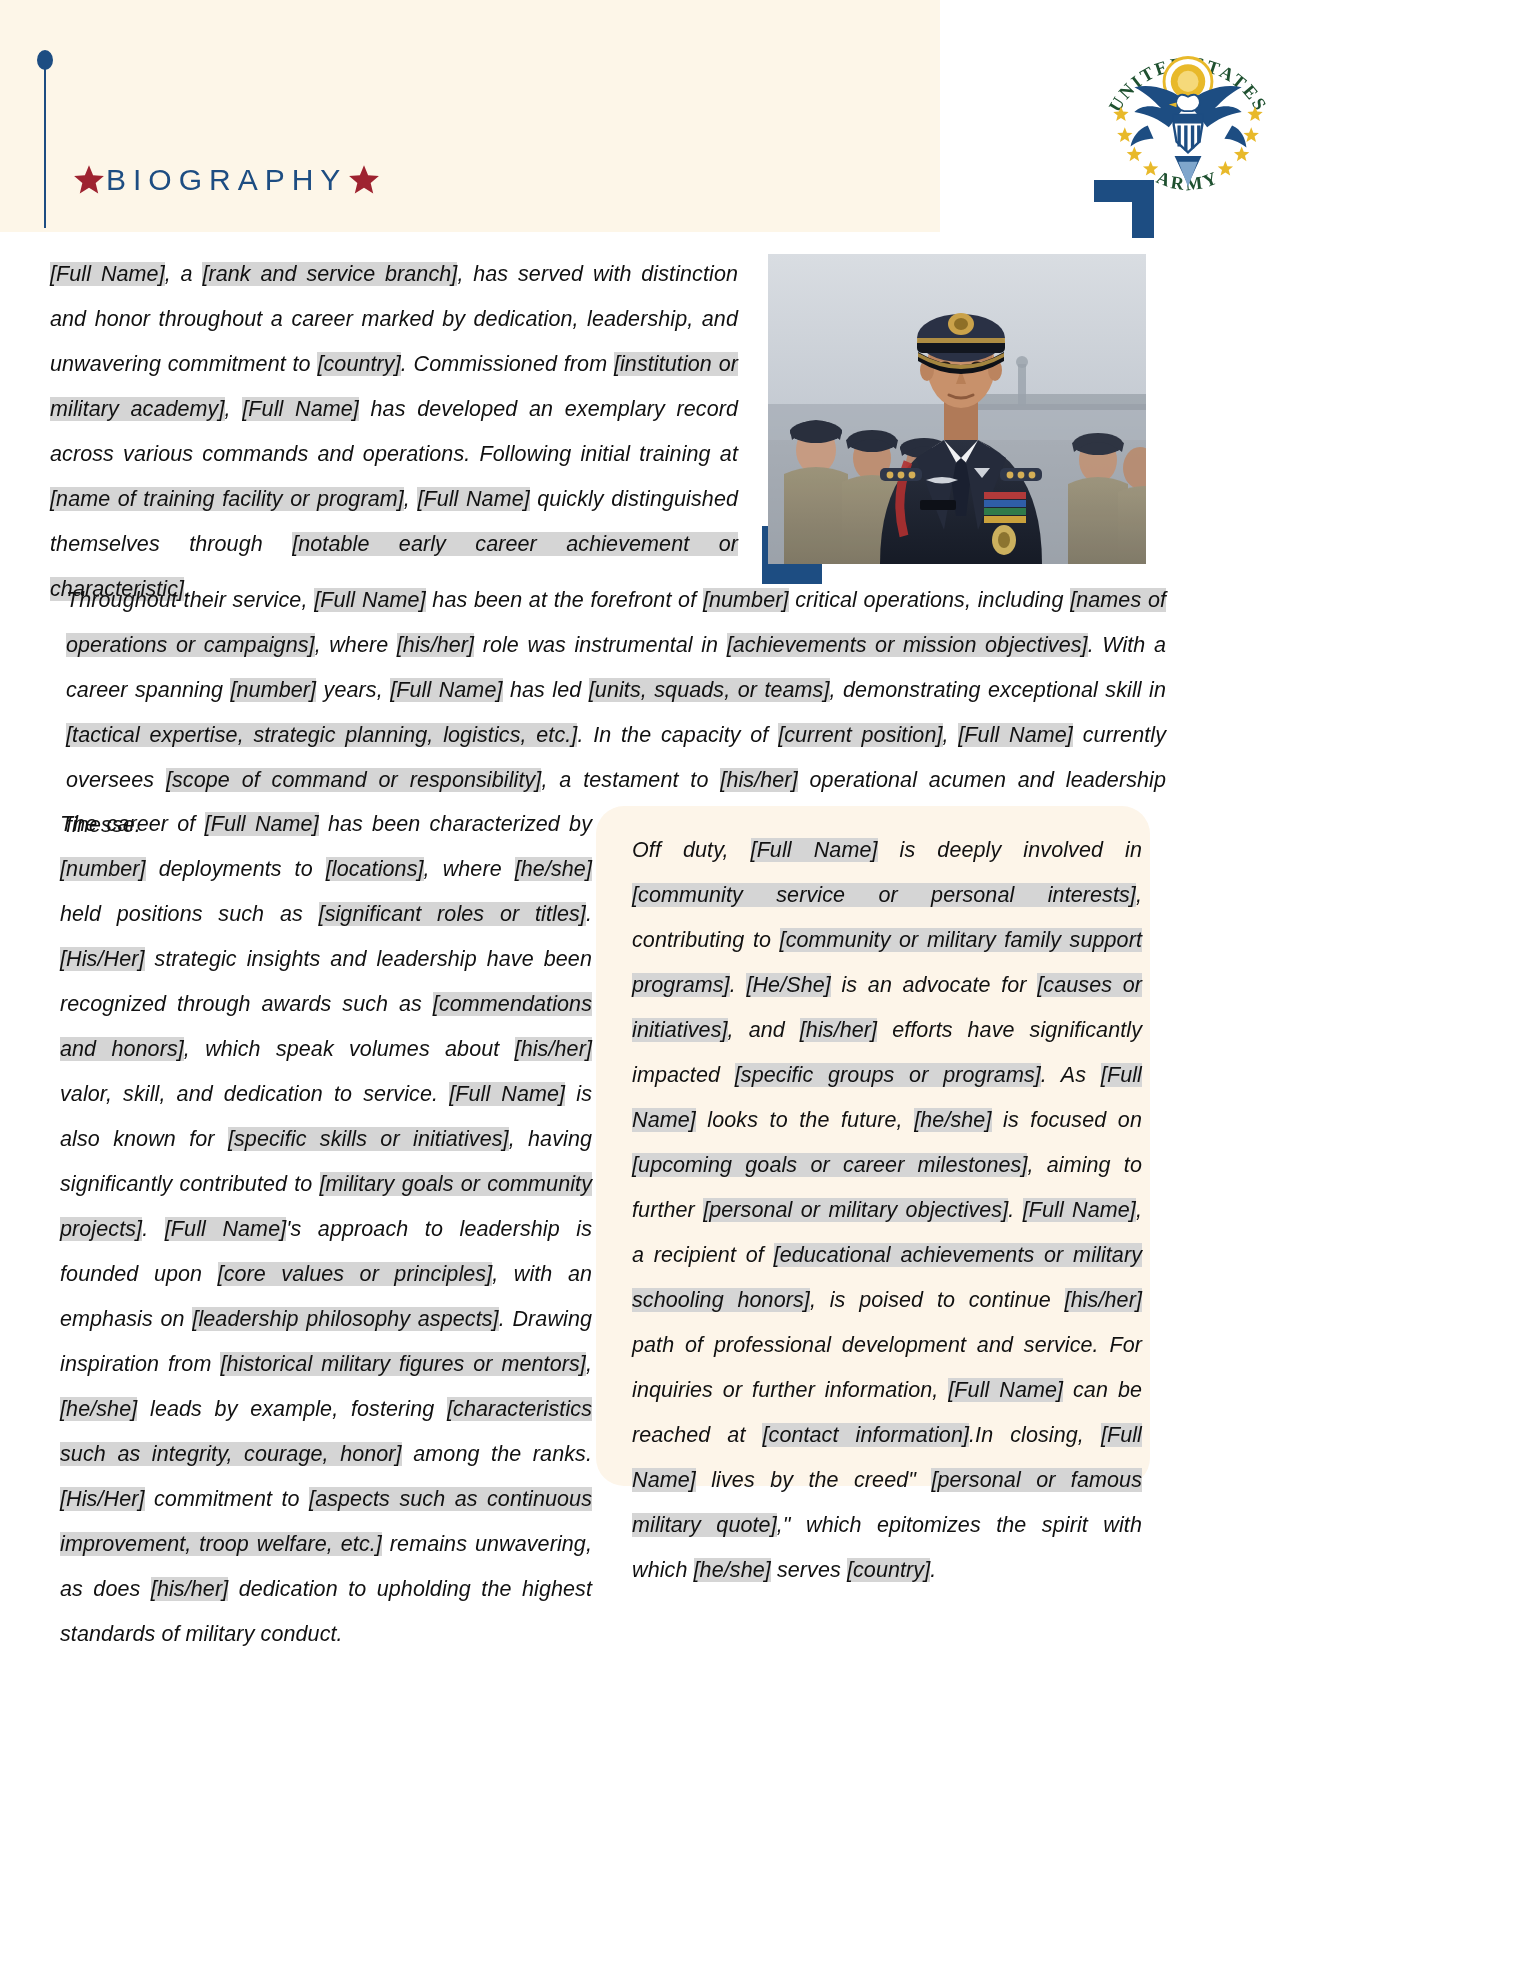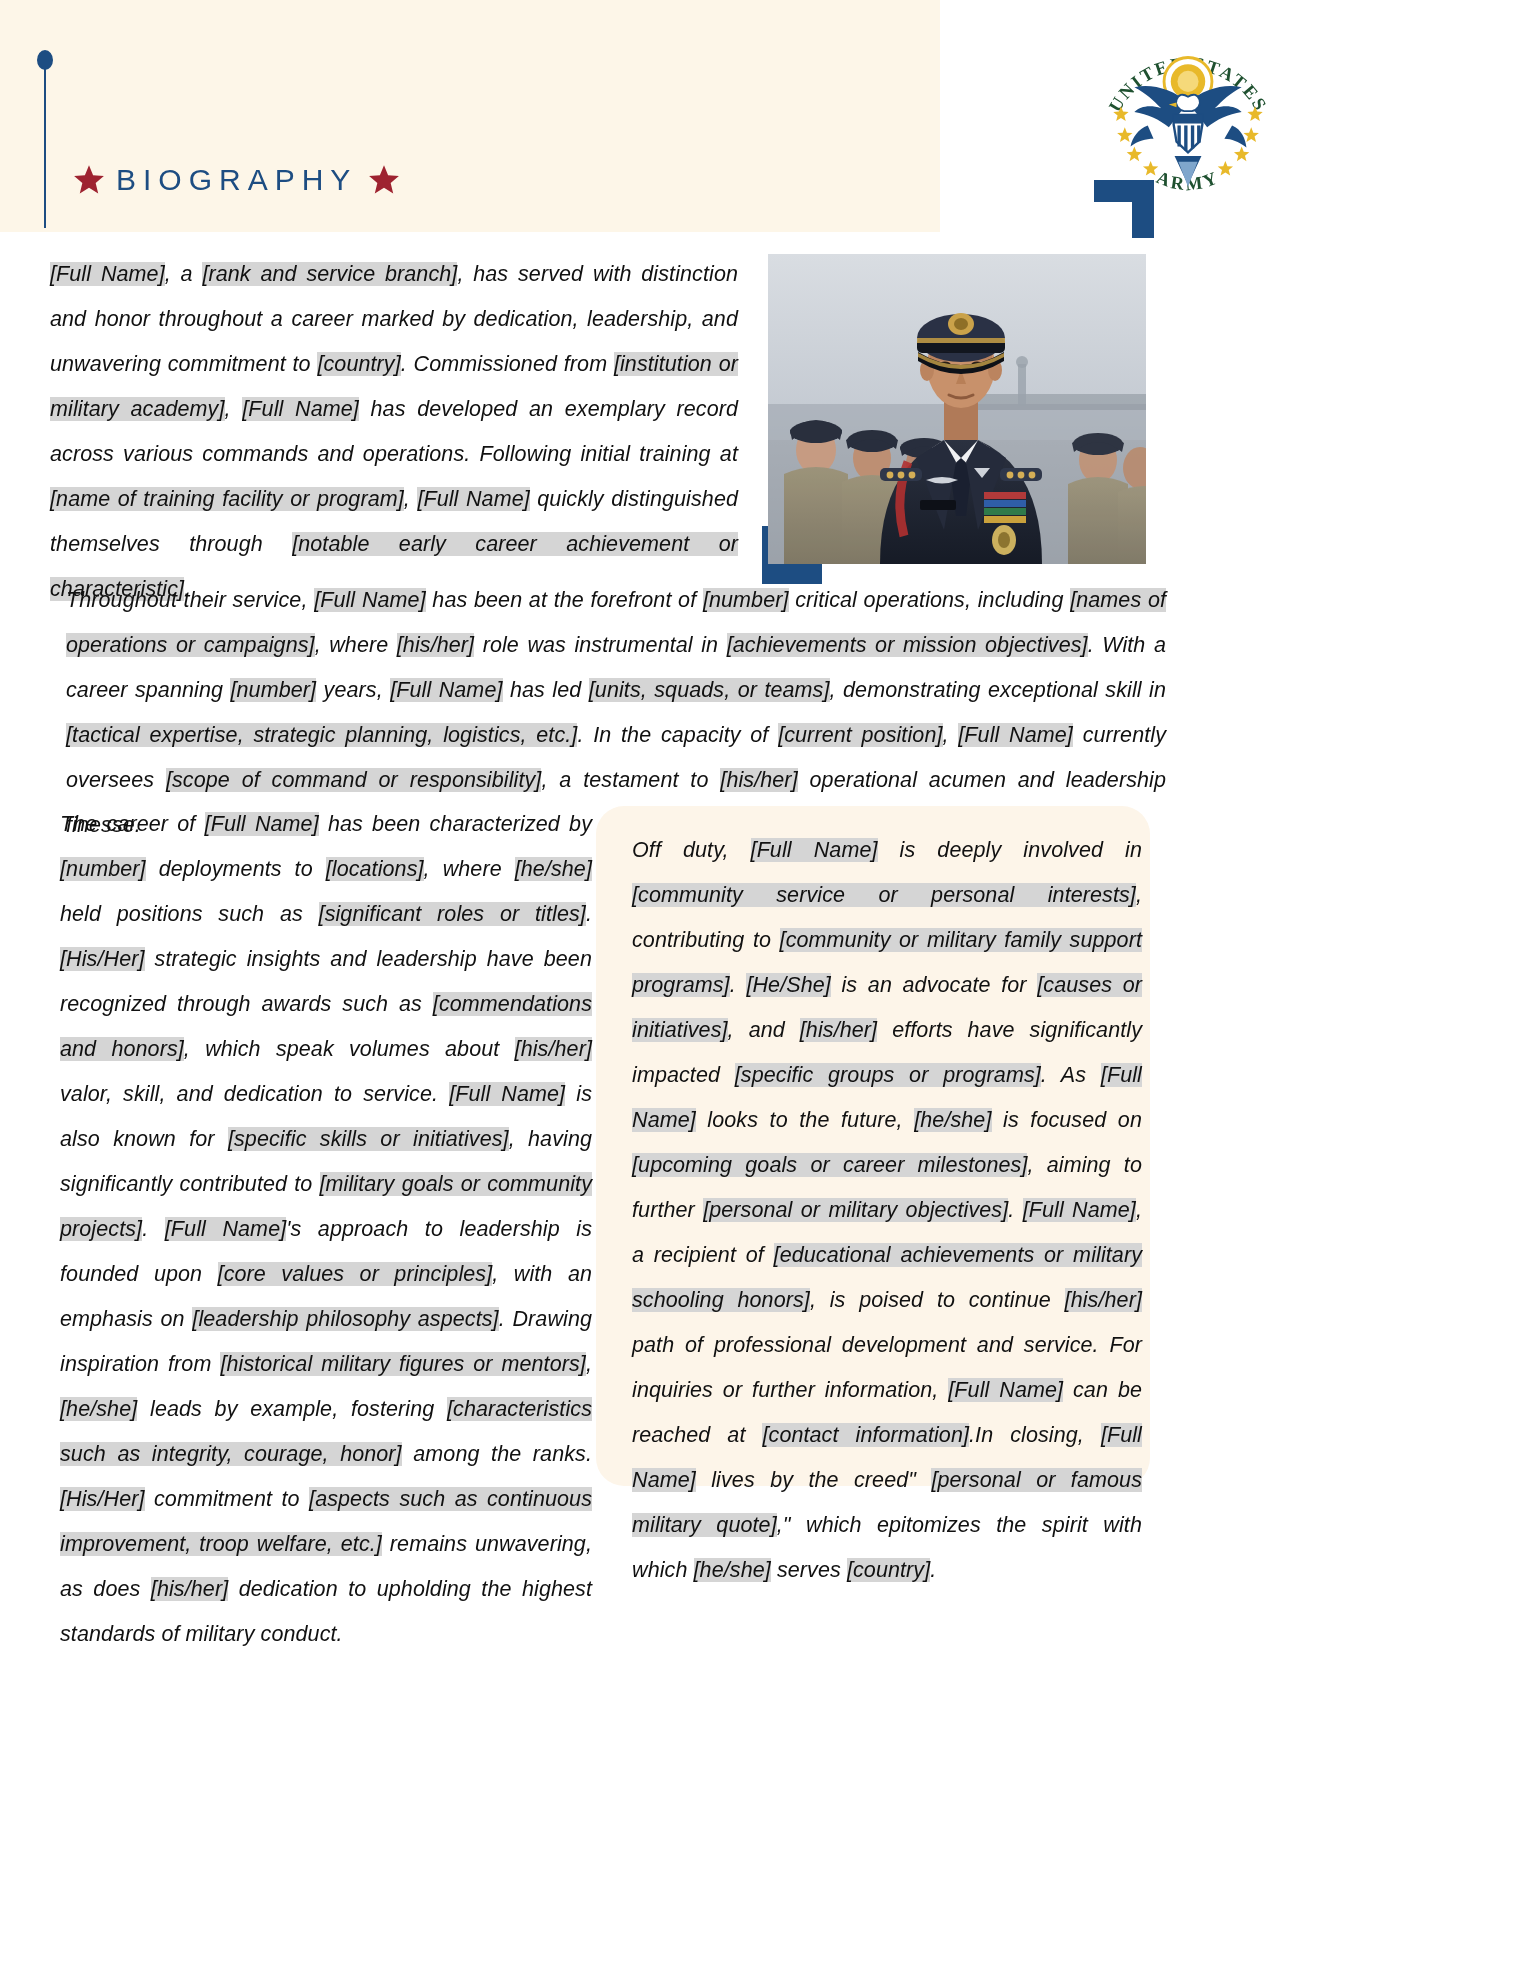--- a/index.html
+++ b/index.html
@@ -44,21 +44,20 @@
     font-size: 82px;
     line-height: 1;
     color: #1d4d82;
     letter-spacing: 0px;
   }
   .subtitle-row {
     position: absolute;
     left: 72px; top: 163px;
     display: flex;
     align-items: center;
-    gap: 10px;
   }
   .star {
     width: 34px; height: 34px;
     display: inline-block;
     color: #9e2330;
     flex: none;
   }
   .star svg { display:block; }
   .subtitle-text {
     font-family: "Liberation Sans", sans-serif;

